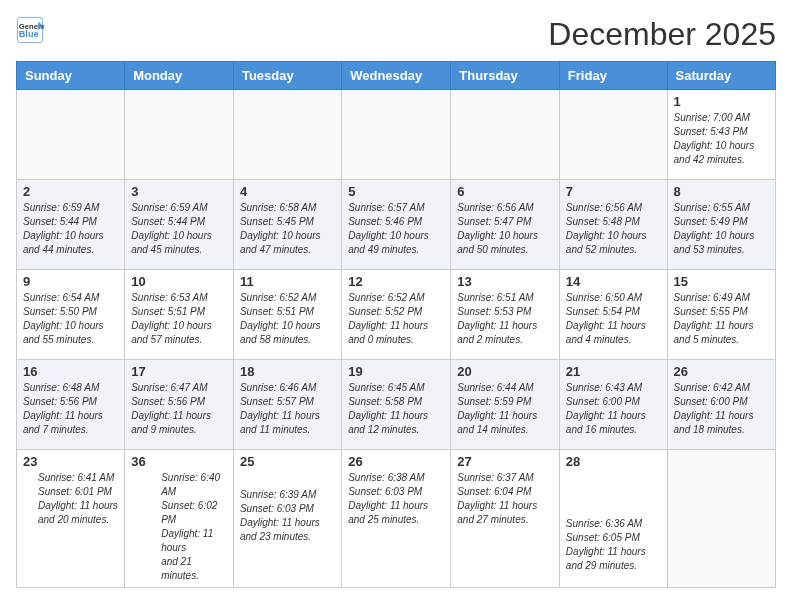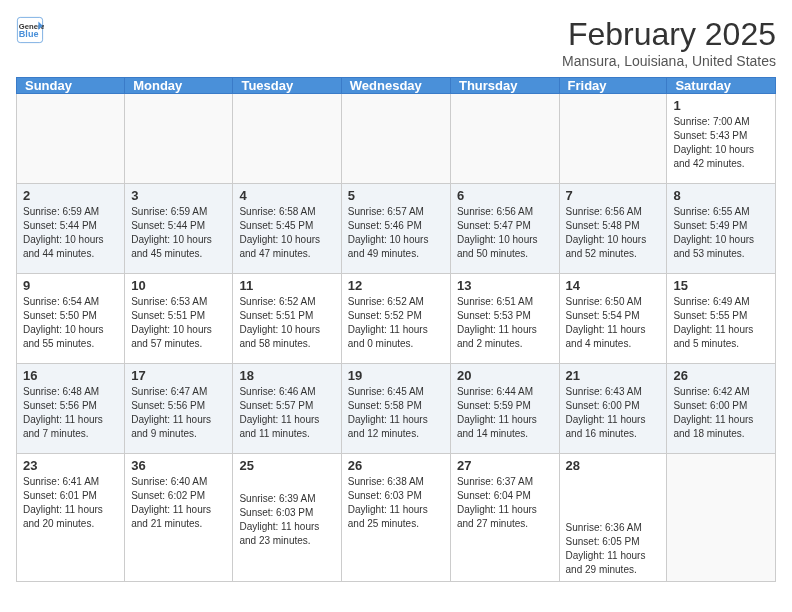--- a/index.html
+++ b/index.html
@@ -39,21 +39,21 @@
     }
     .calendar {
       width: 100%;
       border-collapse: collapse;
       border: 1px solid #ccc;
     }
     .calendar th {
       background-color: #4a90d9;
       color: #fff;
       text-align: left;
-      padding: 0 8px;
+      padding: 6px 8px;
       font-size: 13px;
       font-weight: bold;
       border: 1px solid #3a7bc8;
     }
     .calendar td {
       width: 110px;
       vertical-align: top;
       padding: 4px 6px;
       border: 1px solid #ccc;
       font-size: 10.5px;
@@ -62,20 +62,21 @@
     }
     .day-num {
       font-size: 13px;
       font-weight: bold;
       margin-bottom: 2px;
     }
     .day-info {
       font-size: 10px;
       line-height: 1.4;
       color: #333;
+      font-style: italic;
     }
     .empty-cell {
       background: #f9f9f9;
     }
     .row-alt td {
       background: #f0f4f8;
     }
   </style>
 </head>
 <body>
@@ -83,22 +84,21 @@
 <div class="header">
   <div class="logo">
     <svg class="logo-icon" viewBox="0 0 40 40">
       <rect x="2" y="2" width="36" height="36" rx="4" fill="#fff" stroke="#4a90d9" stroke-width="1"></rect>
       <text x="4" y="18" font-size="11" font-weight="bold" fill="#333" font-family="Arial">General</text>
       <text x="4" y="30" font-size="13" font-weight="bold" fill="#4a90d9" font-family="Arial">Blue</text>
       <polygon points="32,8 38,14 32,20" fill="#4a90d9"></polygon>
     </svg>
   </div>
   <div class="title-block">
-    <div class="month-title">February 2025</div>
-    <div class="location">Mansura, Louisiana, United States</div>
+    <div class="month-title">December 2025</div>
   </div>
 </div>
 
 <table class="calendar">
   <thead>
     <tr>
     <th>Sunday</th>
         <th>Monday</th>
         <th>Tuesday</th>
         <th>Wednesday</th>
@@ -272,28 +272,28 @@
           <div class="day-num">26</div>
           <div class="day-info" style="white-space: pre-line;">Sunrise: 6:42 AM
 Sunset: 6:00 PM
 Daylight: 11 hours
 and 18 minutes.</div>
         </td>
       </tr>
       <tr>
         <td>
           <div class="day-num">23</div>
-          <div class="day-info" style="white-space: pre-line;">Sunrise: 6:41 AM
+          <div class="day-info" style="white-space: pre-line; margin-left: 15px;">Sunrise: 6:41 AM
 Sunset: 6:01 PM
 Daylight: 11 hours
 and 20 minutes.</div>
         </td>
         <td>
           <div class="day-num">36</div>
-          <div class="day-info" style="white-space: pre-line;">Sunrise: 6:40 AM
+          <div class="day-info" style="white-space: pre-line; margin-left: 30px;">Sunrise: 6:40 AM
 Sunset: 6:02 PM
 Daylight: 11 hours
 and 21 minutes.</div>
         </td>
         <td>
           <div class="day-num">25</div>
           <div class="day-info" style="white-space: pre-line; margin-top: 19px;">Sunrise: 6:39 AM
 Sunset: 6:03 PM
 Daylight: 11 hours
 and 23 minutes.</div>

